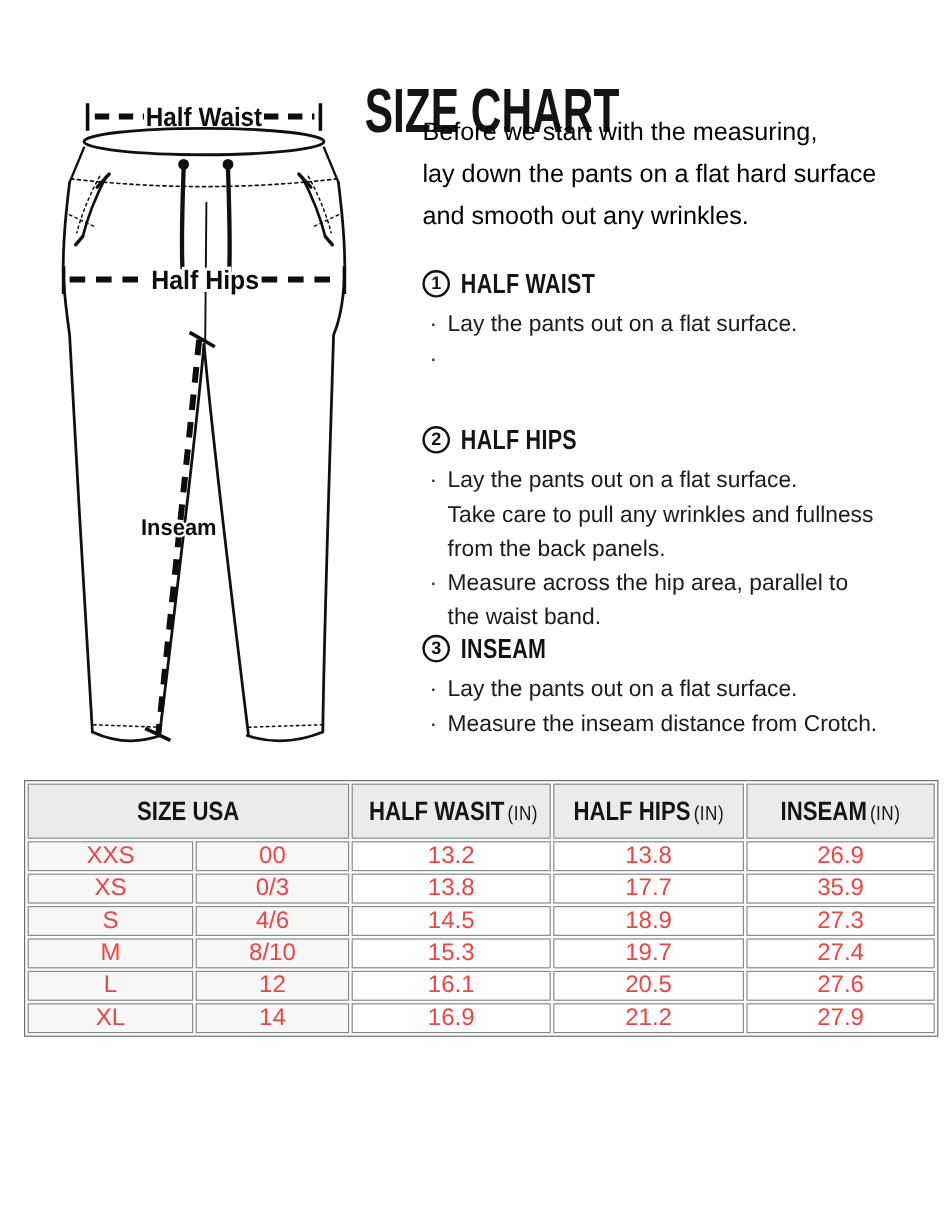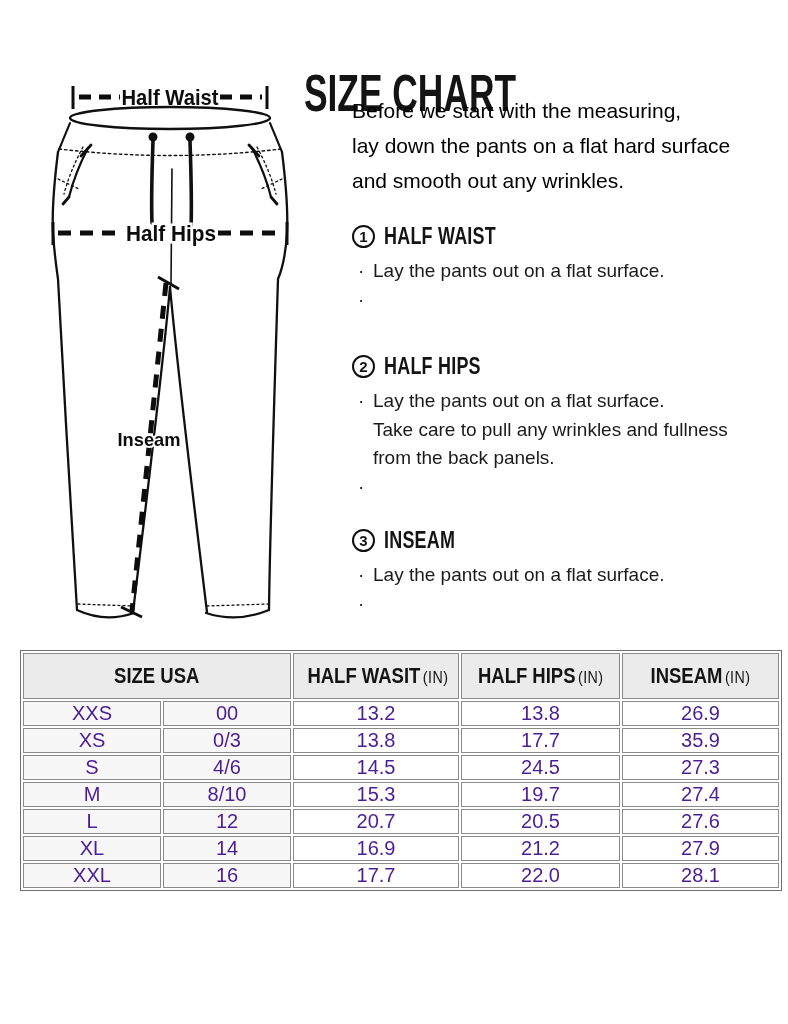--- a/index.html
+++ b/index.html
@@ -52,21 +52,21 @@
   table.size-table {
     position:absolute; left:20px; top:650px; width:748px;
     border-collapse:separate; border-spacing:2px; table-layout:fixed;
     border:1px solid var(--outer_border); background:var(--white);
   }
   .size-table th, .size-table td {
     border:1px solid var(--border); text-align:center; vertical-align:middle; padding:0;
     overflow:hidden;
   }
   .size-table th { background:var(--header_bg); height:46px; font-size:22px; font-weight:bold; }
-  .size-table td { background:var(--white); height:23px; font-size:20px; font-weight:normal; color:#4c1d95; }
+  .size-table td { background:var(--white); height:23px; font-size:20px; font-weight:normal; color:#ef4444; }
   .size-table td.key { background:var(--key_bg); }
   th .hcond { display:inline-block; transform:scaleX(0.84); transform-origin:center; white-space:nowrap; }
   th .unit { font-size:17px; font-weight:normal; letter-spacing:0.5px; margin-left:3px; }
 
   svg text { font-family:"Liberation Sans", sans-serif; font-weight:bold; }
 </style>
 </head>
 <body>
 
 <div class="page-title"><span class="cond">SIZE CHART</span></div>
@@ -155,36 +155,39 @@
   </div>
   <div class="bullets">
     <div class="bullet">
         <span class="dot">·</span>
         <span class="btext">Lay the pants out on a flat surface.
 Take care to pull any wrinkles and fullness
 from the back panels.</span>
       </div>
     <div class="bullet">
         <span class="dot">·</span>
+        <span class="btext">Measure across the hip area, parallel to
+the waist band.</span>
       </div>
   </div>
 </div>
 
 <div class="section" id="section-3">
   <div class="sec-head">
     <span class="num-circle">3</span>
     <span class="sec-title">INSEAM</span>
   </div>
   <div class="bullets">
     <div class="bullet">
         <span class="dot">·</span>
         <span class="btext">Lay the pants out on a flat surface.</span>
       </div>
     <div class="bullet">
         <span class="dot">·</span>
+        <span class="btext">Measure the inseam distance from Crotch.</span>
       </div>
   </div>
 </div>
 
 <table class="size-table">
   <colgroup>
     <col style="width:138px">
       <col style="width:128px">
       <col style="width:166px">
       <col style="width:159px">
@@ -210,45 +213,38 @@
         <td class="key">XS</td>
         <td class="key">0/3</td>
         <td>13.8</td>
         <td>17.7</td>
         <td>35.9</td>
       </tr>
       <tr>
         <td class="key">S</td>
         <td class="key">4/6</td>
         <td>14.5</td>
-        <td>24.5</td>
+        <td>18.9</td>
         <td>27.3</td>
       </tr>
       <tr>
         <td class="key">M</td>
         <td class="key">8/10</td>
         <td>15.3</td>
         <td>19.7</td>
         <td>27.4</td>
       </tr>
       <tr>
         <td class="key">L</td>
         <td class="key">12</td>
-        <td>20.7</td>
+        <td>16.1</td>
         <td>20.5</td>
         <td>27.6</td>
       </tr>
       <tr>
         <td class="key">XL</td>
         <td class="key">14</td>
         <td>16.9</td>
         <td>21.2</td>
         <td>27.9</td>
       </tr>
-      <tr>
-        <td class="key">XXL</td>
-        <td class="key">16</td>
-        <td>17.7</td>
-        <td>22.0</td>
-        <td>28.1</td>
-      </tr>
     </tbody>
 </table>
 
 </body></html>

